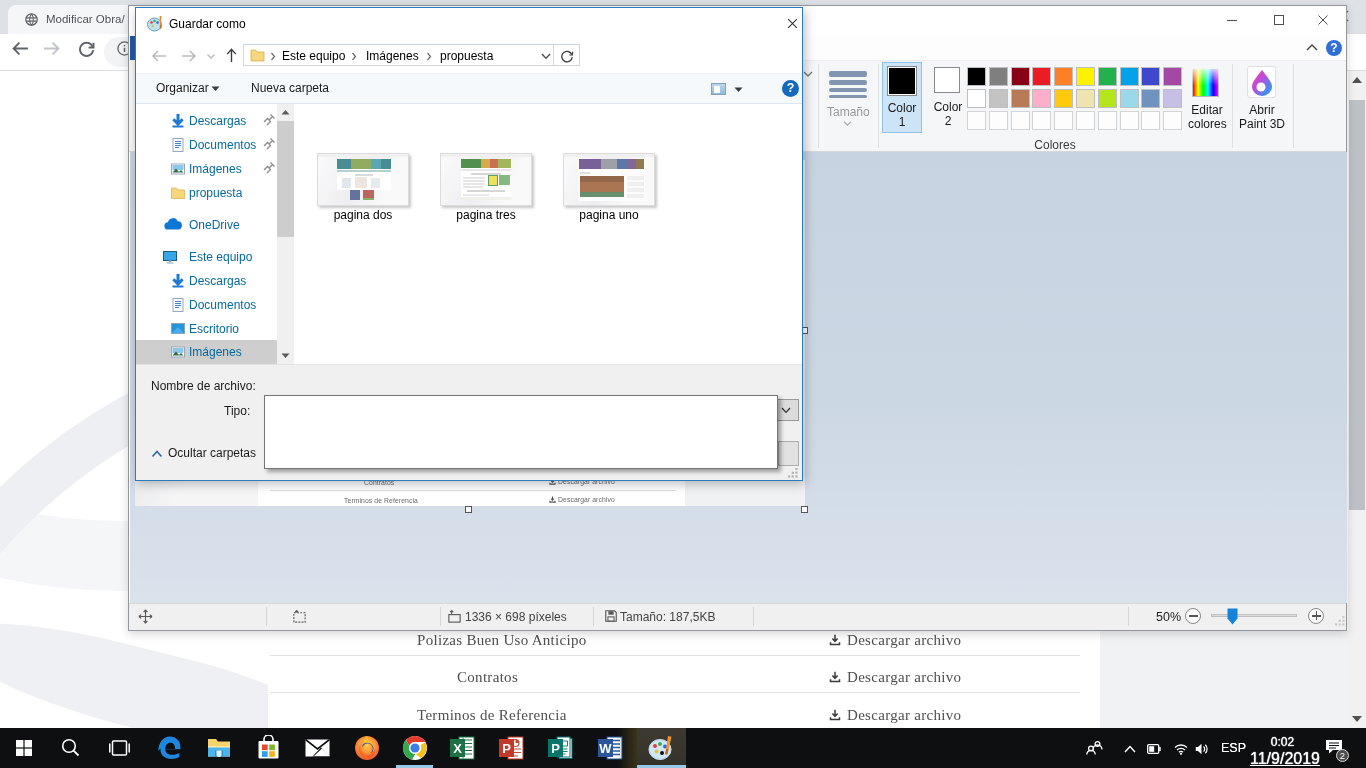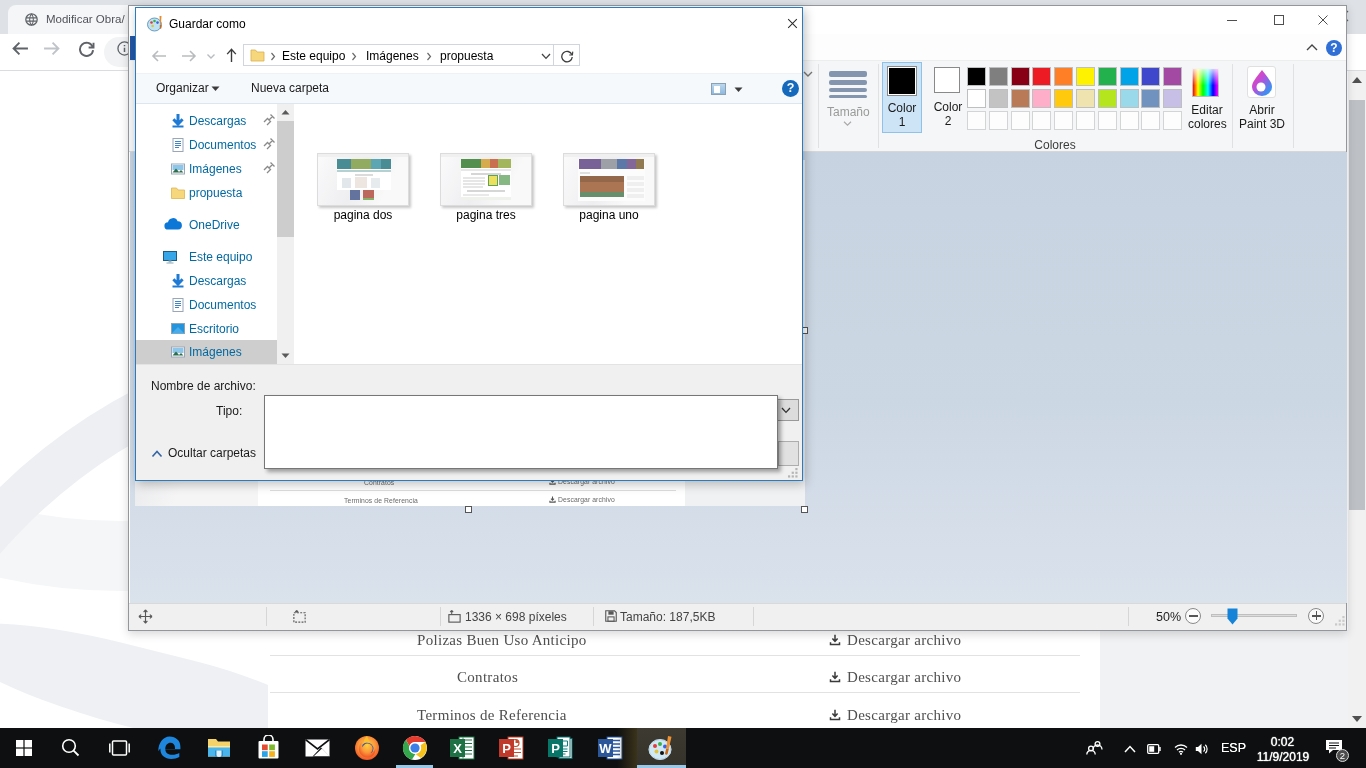--- a/index.html
+++ b/index.html
@@ -545,21 +545,21 @@
         <div style="position:absolute;left:64px;top:23px;width:17px;height:4px;background:#ececec;"></div>
         <div style="position:absolute;left:64px;top:29px;width:17px;height:4px;background:#ececec;"></div>
         <div style="position:absolute;left:64px;top:35px;width:17px;height:4px;background:#ececec;"></div>
         <div style="position:absolute;left:64px;top:41px;width:17px;height:4px;background:#ececec;"></div>
         <div style="position:absolute;inset:1px;background:rgba(255,255,255,0.16);"></div>
       </div>
       <div class="thumblabel" style="left:413px;">pagina uno</div>
     </div>
     <div id="dfoot">
       <div class="abs" style="left:15px;top:14px;font-size:12px;color:#1a1a1a;">Nombre de archivo:</div>
-      <div class="abs" style="left:80px;top:39px;font-size:12px;color:#1a1a1a;">Tipo:</div>
+      <div class="abs" style="left:88px;top:39px;font-size:12px;color:#1a1a1a;">Tipo:</div>
       <div class="abs" style="left:128px;top:34px;width:535px;height:22px;background:#dcdcdc;border:1px solid #999;">
         <svg style="position:absolute;right:7px;top:7px;width:10px;height:7px" viewBox="0 0 10 7">
             <path d="M1 1 L5 5.4 L9 1" stroke="#333" stroke-width="1.3" fill="none"></path>
           </svg>
       </div>
 
       <div class="abs" style="left:642px;top:76px;width:21px;height:25px;background:#e1e1e1;border:1px solid #adadad;"></div>
 
       <div class="abs" style="left:128px;top:30px;width:514px;height:74px;background:#fff;border:1px solid #767676;box-shadow:3px 3px 4px rgba(0,0,0,0.35);"></div>
       <svg class="abs" style="left:15px;top:85px;width:12px;height:8px" viewBox="0 0 12 8">
@@ -723,21 +723,21 @@
     <svg class="abs" style="left:1174px;top:15px;width:14px;height:12px" viewBox="0 0 14 12">
         <path d="M1 4.5 a8.5 8.5 0 0 1 12 0 M3 7 a5.6 5.6 0 0 1 8 0 M5 9.3 a2.8 2.8 0 0 1 4 0" fill="none" stroke="#fff" stroke-width="1.3"></path>
         <circle cx="7" cy="10.8" r="1.1" fill="#fff"></circle>
       </svg>
     <svg class="abs" style="left:1195px;top:15px;width:15px;height:12px" viewBox="0 0 15 12">
         <path d="M0.8 4 H3 L6.5 0.8 V11.2 L3 8 H0.8 Z" fill="#fff"></path>
         <path d="M8.5 3.5 a3.2 3.2 0 0 1 0 5 M10.3 1.8 a5.8 5.8 0 0 1 0 8.4" fill="none" stroke="#fff" stroke-width="1.2"></path>
       </svg>
     <div class="abs" style="left:1221px;top:13px;font-size:12.5px;color:#fff;text-shadow:0 0 0.6px #fff;">ESP</div>
     <div class="abs" style="left:1255px;top:7px;width:55px;text-align:center;font-size:12px;color:#fff;text-shadow:0 0 1px rgba(255,255,255,0.85), 0 0 1px rgba(255,255,255,0.6);">0:02</div>
-    <div class="abs" style="left:1250px;top:22px;width:66px;text-align:center;font-size:12px;color:#fff;text-shadow:0 0 1px rgba(255,255,255,0.85), 0 0 1px rgba(255,255,255,0.6);">11/9/2019</div>
+    <div class="abs" style="left:1250px;top:22px;width:66px;text-align:center;font-size:16px;color:#fff;text-shadow:0 0 1px rgba(255,255,255,0.85), 0 0 1px rgba(255,255,255,0.6);text-decoration:underline;">11/9/2019</div>
     <svg class="abs" style="left:1325px;top:11px;width:18px;height:15px" viewBox="0 0 18 15">
         <path d="M1 1 h16 v10 h-9 l-4 3.5 v-3.5 h-3 z" fill="#fff"></path>
         <path d="M4 4 h10 M4 6.5 h10 M4 9 h7" stroke="#0d0f10" stroke-width="1"></path>
       </svg>
     <div class="abs" style="left:1336px;top:21px;width:13px;height:13px;border-radius:50%;background:#4d4d4d;border:1px solid #dadada;color:#fff;font-size:9.5px;text-align:center;line-height:12px;">2</div>
   </div>
 
 </div>
 
 </body></html>

